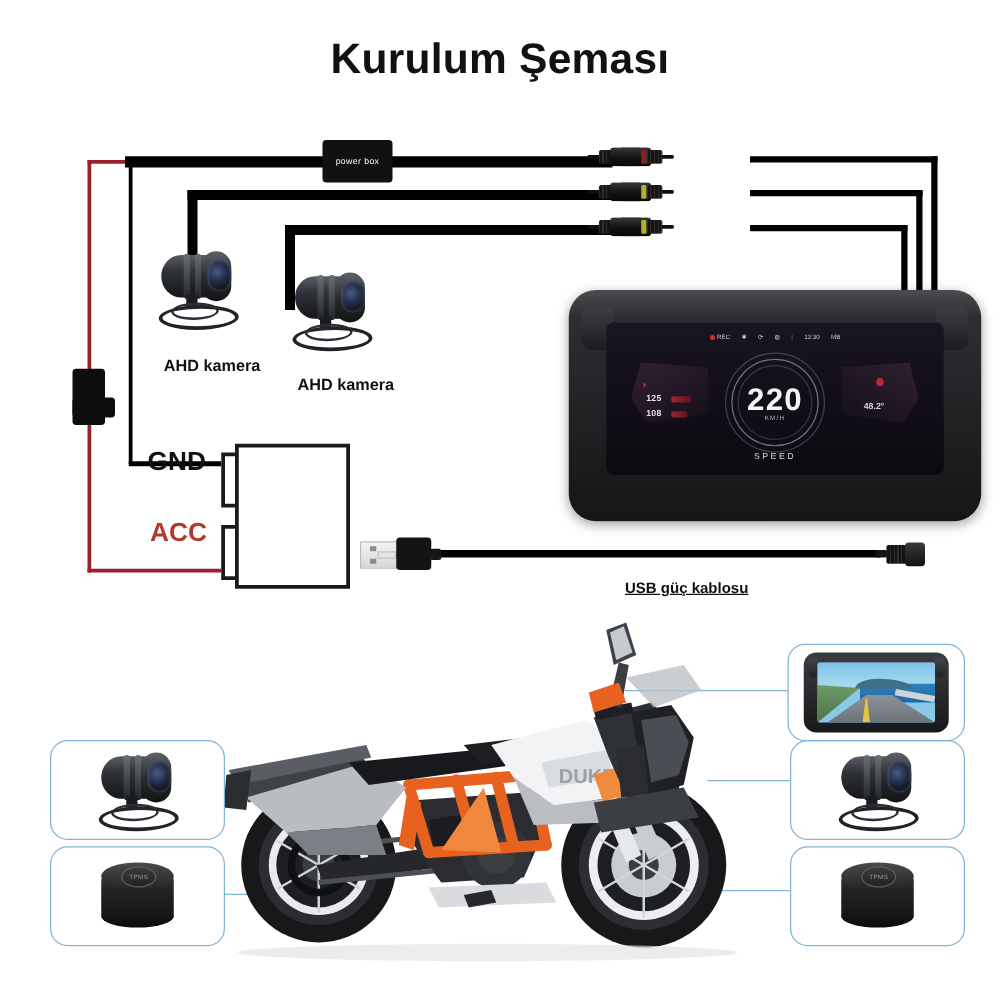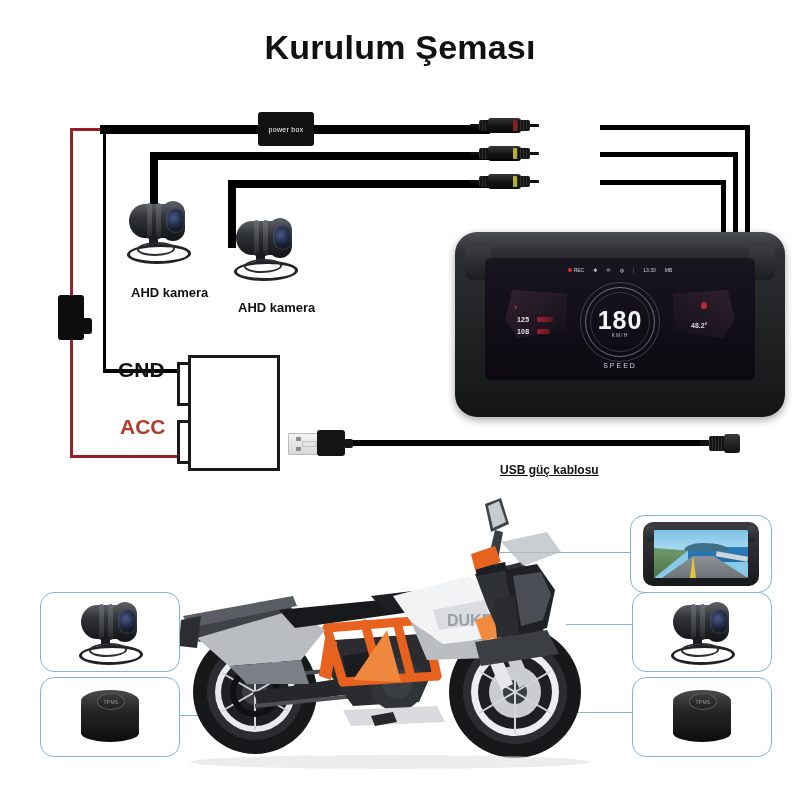--- a/index.html
+++ b/index.html
@@ -686,21 +686,21 @@
       <div class="tpms-chip" style="left:52px; top:71px; width:13px;"></div>
 
       <div class="panel-right"></div>
       <div class="temp-dot" style="left:216px; top:44px;"></div>
       <div class="temp-val" style="left:206px; top:64px;">48.2°</div>
 
       <div class="gauge">
         <div class="ring1"></div>
         <div class="ring2"></div>
         <div class="ring3"></div>
-        <div class="speedval">180</div>
+        <div class="speedval">220</div>
         <div class="speedunit">KM/H</div>
       </div>
       <div class="speedlabel">SPEED</div>
 
     </div>
   </div>
 
   <div class="usb-head" style="left:288px; top:430px; width:70px; height:26px;">
     <div class="metal"></div>
     <div class="pin" style="top:7px;"></div>

